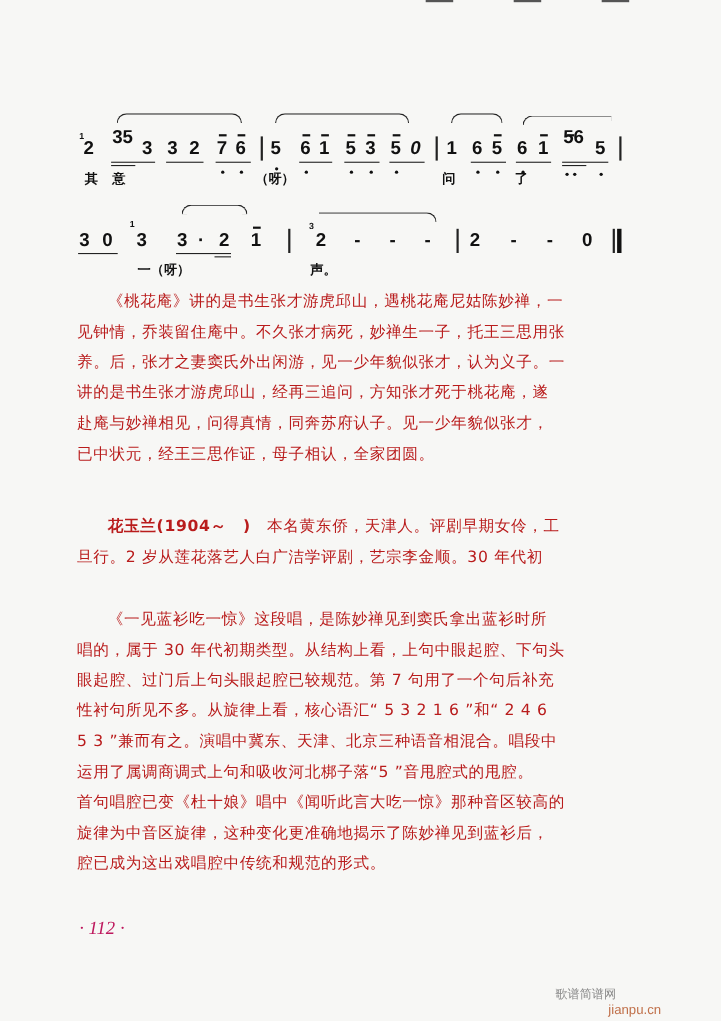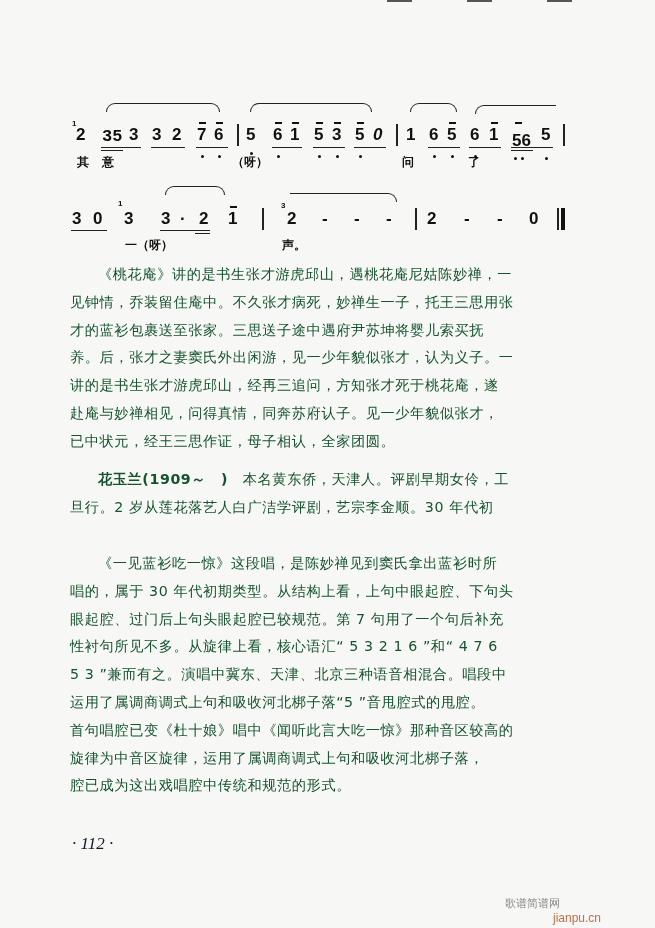--- a/index.html
+++ b/index.html
@@ -14,64 +14,64 @@
   .n { position:absolute; font-family:"Liberation Sans", sans-serif; font-weight:bold; font-size:17px; line-height:20px; color:#111; }
   .ul { position:absolute; height:1px; background:#222; }
   .dot { position:absolute; width:3px; height:3px; border-radius:50%; background:#111; }
   .hi { position:absolute; width:7px; height:2px; background:#111; }
   .bar { position:absolute; width:1.5px; height:22px; background:#222; }
   .bar-thick { position:absolute; width:4px; height:22px; background:#111; }
   .slur { position:absolute; border-top:1.5px solid #222; border-radius:12px 12px 0 0; height:8px; border-left:1.5px solid #222; border-right:1.5px solid #222; border-bottom:none; }
   .grace { position:absolute; font-family:"Liberation Sans", sans-serif; font-size:8px; font-weight:bold; color:#111; }
   .lyric { position:absolute; font-size:12px; font-weight:bold; color:#111; }
   
-  .para { position:absolute; left:70px; width:500px; font-size:14.2px; line-height:27.8px; letter-spacing:0.6px; color:#14532d; text-align:justify; }
+  .para { position:absolute; left:70px; width:500px; font-size:14.2px; line-height:27.8px; letter-spacing:0.6px; color:#b91c1c; text-align:justify; }
   .para .ind { display:inline-block; width:28px; }
   .bold { font-weight:bold; }
-  .pageno { position:absolute; left:72px; top:834px; font-family:"Liberation Serif", serif; font-style:italic; font-size:17px; color:#0f172a; }
+  .pageno { position:absolute; left:72px; top:834px; font-family:"Liberation Serif", serif; font-style:italic; font-size:17px; color:#be185d; }
   .watermark { position:absolute; left:505px; top:896px; font-size:11px; color:#888; font-family:"DejaVu Serif", serif; }
   .watermark .url { color:#c0704a; font-family:"Liberation Sans", sans-serif; font-size:12px;padding-left:48px; }
 </style>
 </head>
 <body>
 
 <div class="topmark" style="left:387px;"></div>
 <div class="topmark" style="left:467px;"></div>
 <div class="topmark" style="left:547px;"></div>
 
 <div class="score-line" style="top:95px;height:75px;">
 
   <div class="slur" style="left:106px;top:8px;width:112px;"></div>
   <div class="slur" style="left:250px;top:8px;width:120px;"></div>
   <div class="slur" style="left:410px;top:8px;width:45px;"></div>
   <div class="slur" style="left:475px;top:10px;width:80px;border-right:none;border-radius:12px 0 0 0;"></div>
   <span class="grace" style="left:72px;top:24px;">1</span>
 
   <span class="n" style="left:76px;top:30px;">2</span>
-  <span class="n" style="left:102px;top:32px;font-family:Liberation Mono, monospace;">35</span>
+  <span class="n" style="left:102px;top:20px;">35</span>
   <span class="n" style="left:129px;top:30px;">3</span>
   <span class="n" style="left:152px;top:30px;">3</span>
   <span class="n" style="left:172px;top:30px;">2</span>
   <span class="n" style="left:197px;top:30px;">7</span>
   <span class="n" style="left:214px;top:30px;">6</span>
   <div class="bar" style="left:237px;top:29px;"></div>
   <span class="n" style="left:246px;top:30px;">5</span>
   <span class="n" style="left:273px;top:30px;">6</span>
   <span class="n" style="left:290px;top:30px;">1</span>
   <span class="n" style="left:314px;top:30px;">5</span>
   <span class="n" style="left:332px;top:30px;">3</span>
   <span class="n" style="left:355px;top:30px;">5</span>
   <span class="n" style="left:373px;top:30px;font-style:italic;">0</span>
   <div class="bar" style="left:396px;top:29px;"></div>
   <span class="n" style="left:406px;top:30px;">1</span>
   <span class="n" style="left:429px;top:30px;">6</span>
   <span class="n" style="left:447px;top:30px;">5</span>
   <span class="n" style="left:470px;top:30px;">6</span>
   <span class="n" style="left:489px;top:30px;">1</span>
-  <span class="n" style="left:512px;top:36px;">56</span>
+  <span class="n" style="left:512px;top:20px;">56</span>
   <span class="n" style="left:541px;top:30px;">5</span>
   <div class="bar" style="left:563px;top:29px;"></div>
 
   <div class="ul" style="left:101px;top:52px;width:40px;"></div>
   <div class="ul" style="left:101px;top:55px;width:22px;"></div>
   <div class="ul" style="left:151px;top:52px;width:34px;"></div>
   <div class="ul" style="left:196px;top:52px;width:32px;"></div>
   <div class="ul" style="left:272px;top:52px;width:30px;"></div>
   <div class="ul" style="left:313px;top:52px;width:32px;"></div>
   <div class="ul" style="left:354px;top:52px;width:32px;"></div>
@@ -140,41 +140,40 @@
   <div class="ul" style="left:160px;top:55px;width:50px;"></div>
   <div class="ul" style="left:195px;top:58px;width:15px;"></div>
   <div class="hi" style="left:230px;top:31px;"></div>
   <span class="lyric" style="left:125px;top:62px;">一（呀）</span>
   <span class="lyric" style="left:282px;top:62px;">声。</span>
 </div>
 
 <div class="para" style="top:261px;">
   <div><span class="ind"></span><span>《桃花庵》讲的是书生张才游虎邱山，遇桃花庵尼姑陈妙禅，一</span></div>
   <div>见钟情，乔装留住庵中。不久张才病死，妙禅生一子，托王三思用张</div>
-  <div>才的蓝衫包裹送至张家。三思送子途中遇府尹苏坤将婴儿索买抚</div>
   <div>养。后，张才之妻窦氏外出闲游，见一少年貌似张才，认为义子。一</div>
   <div>讲的是书生张才游虎邱山，经再三追问，方知张才死于桃花庵，遂</div>
   <div>赴庵与妙禅相见，问得真情，同奔苏府认子。见一少年貌似张才，</div>
   <div>已中状元，经王三思作证，母子相认，全家团圆。</div>
 </div>
 
 <div class="para" style="top:466px;">
-  <div><span class="ind"></span><span class="bold">花玉兰(1909～　)</span><span>　本名黄东侨，天津人。评剧早期女伶，工</span></div>
+  <div><span class="ind"></span><span class="bold">花玉兰(1904～　)</span><span>　本名黄东侨，天津人。评剧早期女伶，工</span></div>
   <div>旦行。2 岁从莲花落艺人白广洁学评剧，艺宗李金顺。30 年代初</div>
 </div>
 
 <div class="para" style="top:550px;">
   <div><span class="ind"></span><span>《一见蓝衫吃一惊》这段唱，是陈妙禅见到窦氏拿出蓝衫时所</span></div>
   <div>唱的，属于 30 年代初期类型。从结构上看，上句中眼起腔、下句头</div>
   <div>眼起腔、过门后上句头眼起腔已较规范。第 7 句用了一个句后补充</div>
-  <div>性衬句所见不多。从旋律上看，核心语汇“ 5 3 2 1 6 ”和“ 4 7 6</div>
+  <div>性衬句所见不多。从旋律上看，核心语汇“ 5 3 2 1 6 ”和“ 2 4 6</div>
   <div>5 3 ”兼而有之。演唱中冀东、天津、北京三种语音相混合。唱段中</div>
   <div>运用了属调商调式上句和吸收河北梆子落“5 ”音甩腔式的甩腔。</div>
   <div>首句唱腔已变《杜十娘》唱中《闻听此言大吃一惊》那种音区较高的</div>
-  <div>旋律为中音区旋律，运用了属调商调式上句和吸收河北梆子落，</div>
+  <div>旋律为中音区旋律，这种变化更准确地揭示了陈妙禅见到蓝衫后，</div>
   <div>腔已成为这出戏唱腔中传统和规范的形式。</div>
 </div>
 
 <div class="pageno">· 112 ·</div>
 
 <div class="watermark">
   <span>歌谱简谱网</span>
   <span class="url">jianpu.cn</span>
 </div>
 

